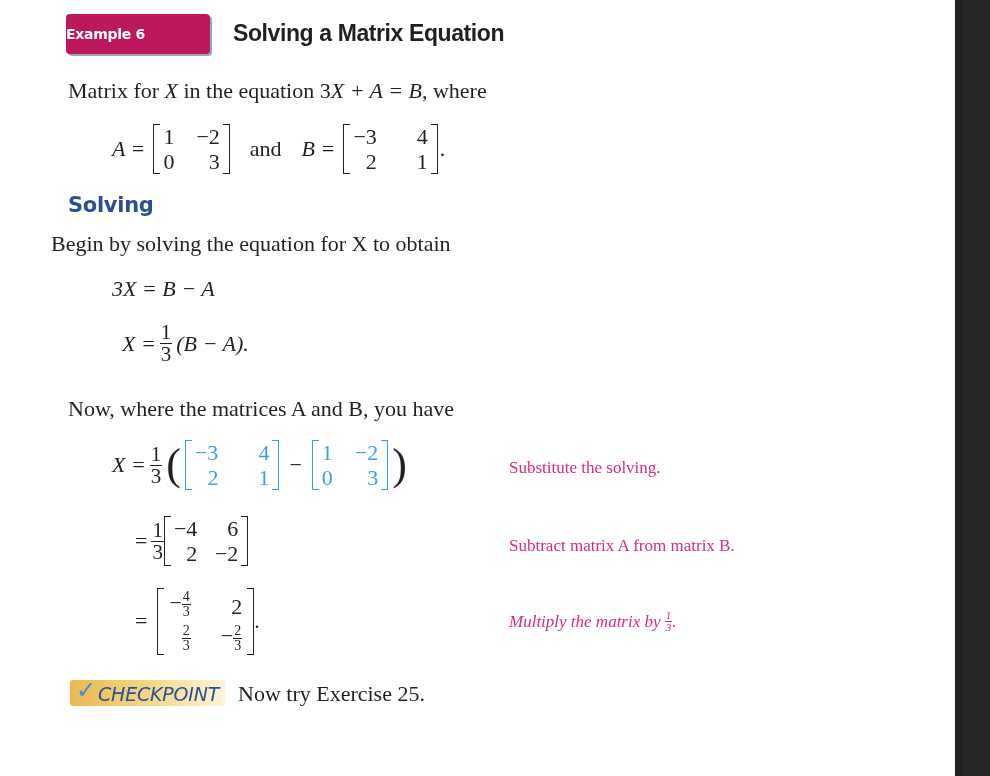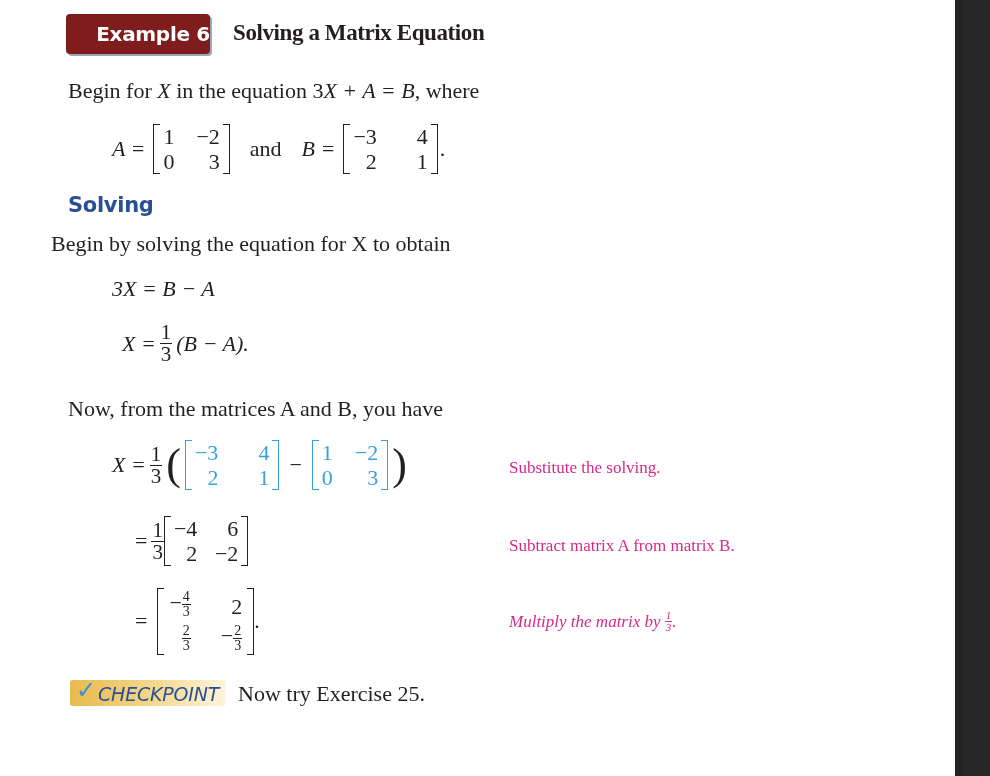--- a/index.html
+++ b/index.html
@@ -1,23 +1,23 @@
 <!DOCTYPE html>
 <html><head>
 <meta charset="utf-8">
 <style>
   html, body { margin:0; padding:0; }
   body { width:990px; height:776px; background:#ffffff; position:relative; overflow:hidden;
          font-family:"Liberation Serif", serif; color:#231f20; }
   .sidebar-dark { position:absolute; left:955px; top:0; width:35px; height:776px; background:#272727; border-left:8px solid #222; box-sizing:border-box; }
   .abs { position:absolute; }
-  .badge { left:66px; top:14px; width:144px; height:40px; background:#7f1d1d; border-radius:4px;
+  .badge { left:66px; top:14px; width:144px; height:40px; background:#be185d; border-radius:4px;
            box-shadow:2px 2px 0 #9aa6c0; color:#fff; font-family:"DejaVu Sans", sans-serif; font-weight:bold;
-           font-size:20px; line-height:40px; text-align:right; letter-spacing:-0.3px; }
-  .title { left:233px; top:15px; font-family:Liberation Serif, serif; font-weight:bold; font-size:23px; line-height:36px; letter-spacing:-0.4px; color:#231f20; }
+           font-size:14px; line-height:40px; text-align:left; letter-spacing:-0.3px; }
+  .title { left:233px; top:15px; font-family:Liberation Sans, sans-serif; font-weight:bold; font-size:23px; line-height:36px; letter-spacing:-0.4px; color:#231f20; }
   .para { font-size:22px; line-height:28px; }
   i.v { font-style:italic; }
   .solution { left:68px; top:193px; font-family:"DejaVu Sans", sans-serif; font-weight:bold; font-size:21px; color:#2a4f96; letter-spacing:-0.3px; }
   .mat { display:inline-block; position:relative; vertical-align:middle; }
   .mat .br { position:absolute; top:0; bottom:0; width:6px; border:1.5px solid currentColor; }
   .mat .br.l { left:0; border-right:none; }
   .mat .br.r { right:0; border-left:none; }
   .mat table { border-collapse:collapse; margin:0 6px; }
   .mat td { font-size:22px; line-height:25px; padding:0 4px; text-align:right; }
   .blue { color:#3aa0dc; }
@@ -34,21 +34,21 @@
 </style>
 </head>
 <body>
 
 <div class="sidebar-dark"></div>
 
 <div class="abs badge">Example 6</div>
 <div class="abs title">Solving a Matrix Equation</div>
 
 <div class="abs para" style="left:68px;top:77px;">
-  <span>Begin for </span><i class="v">X</i><span> in the equation 3</span><i class="v">X + A = B</i><span>, where</span>
+  <span>Matrix for </span><i class="v">X</i><span> in the equation 3</span><i class="v">X + A = B</i><span>, where</span>
 </div>
 
 <div class="abs para" style="left:112px;top:124px;display:flex;align-items:center;gap:8px;">
   <i class="v">A =</i>
   <div class="mat">
       <span class="br l"></span>
       <span class="br r"></span>
     <table>
         <tbody>
           <tr>
@@ -91,21 +91,21 @@
 
 <div class="abs para" style="left:122px;top:322px;display:flex;align-items:center;gap:4px;">
   <i class="v">X =</i>
   <span class="frac">
       <span class="n">1</span>
       <span class="d">3</span>
     </span>
   <i class="v">(B − A).</i>
 </div>
 
-<div class="abs para" style="left:68px;top:395px;">Now, from the matrices A and B, you have</div>
+<div class="abs para" style="left:68px;top:395px;">Now, where the matrices A and B, you have</div>
 
 <div class="abs para" style="left:112px;top:440px;display:flex;align-items:center;gap:4px;">
   <i class="v">X =</i>
   <span class="frac">
       <span class="n">1</span>
       <span class="d">3</span>
     </span>
   <span style="font-size:44px;line-height:44px;font-weight:200;">(</span>
   <div class="mat blue">
       <span class="br l"></span>

